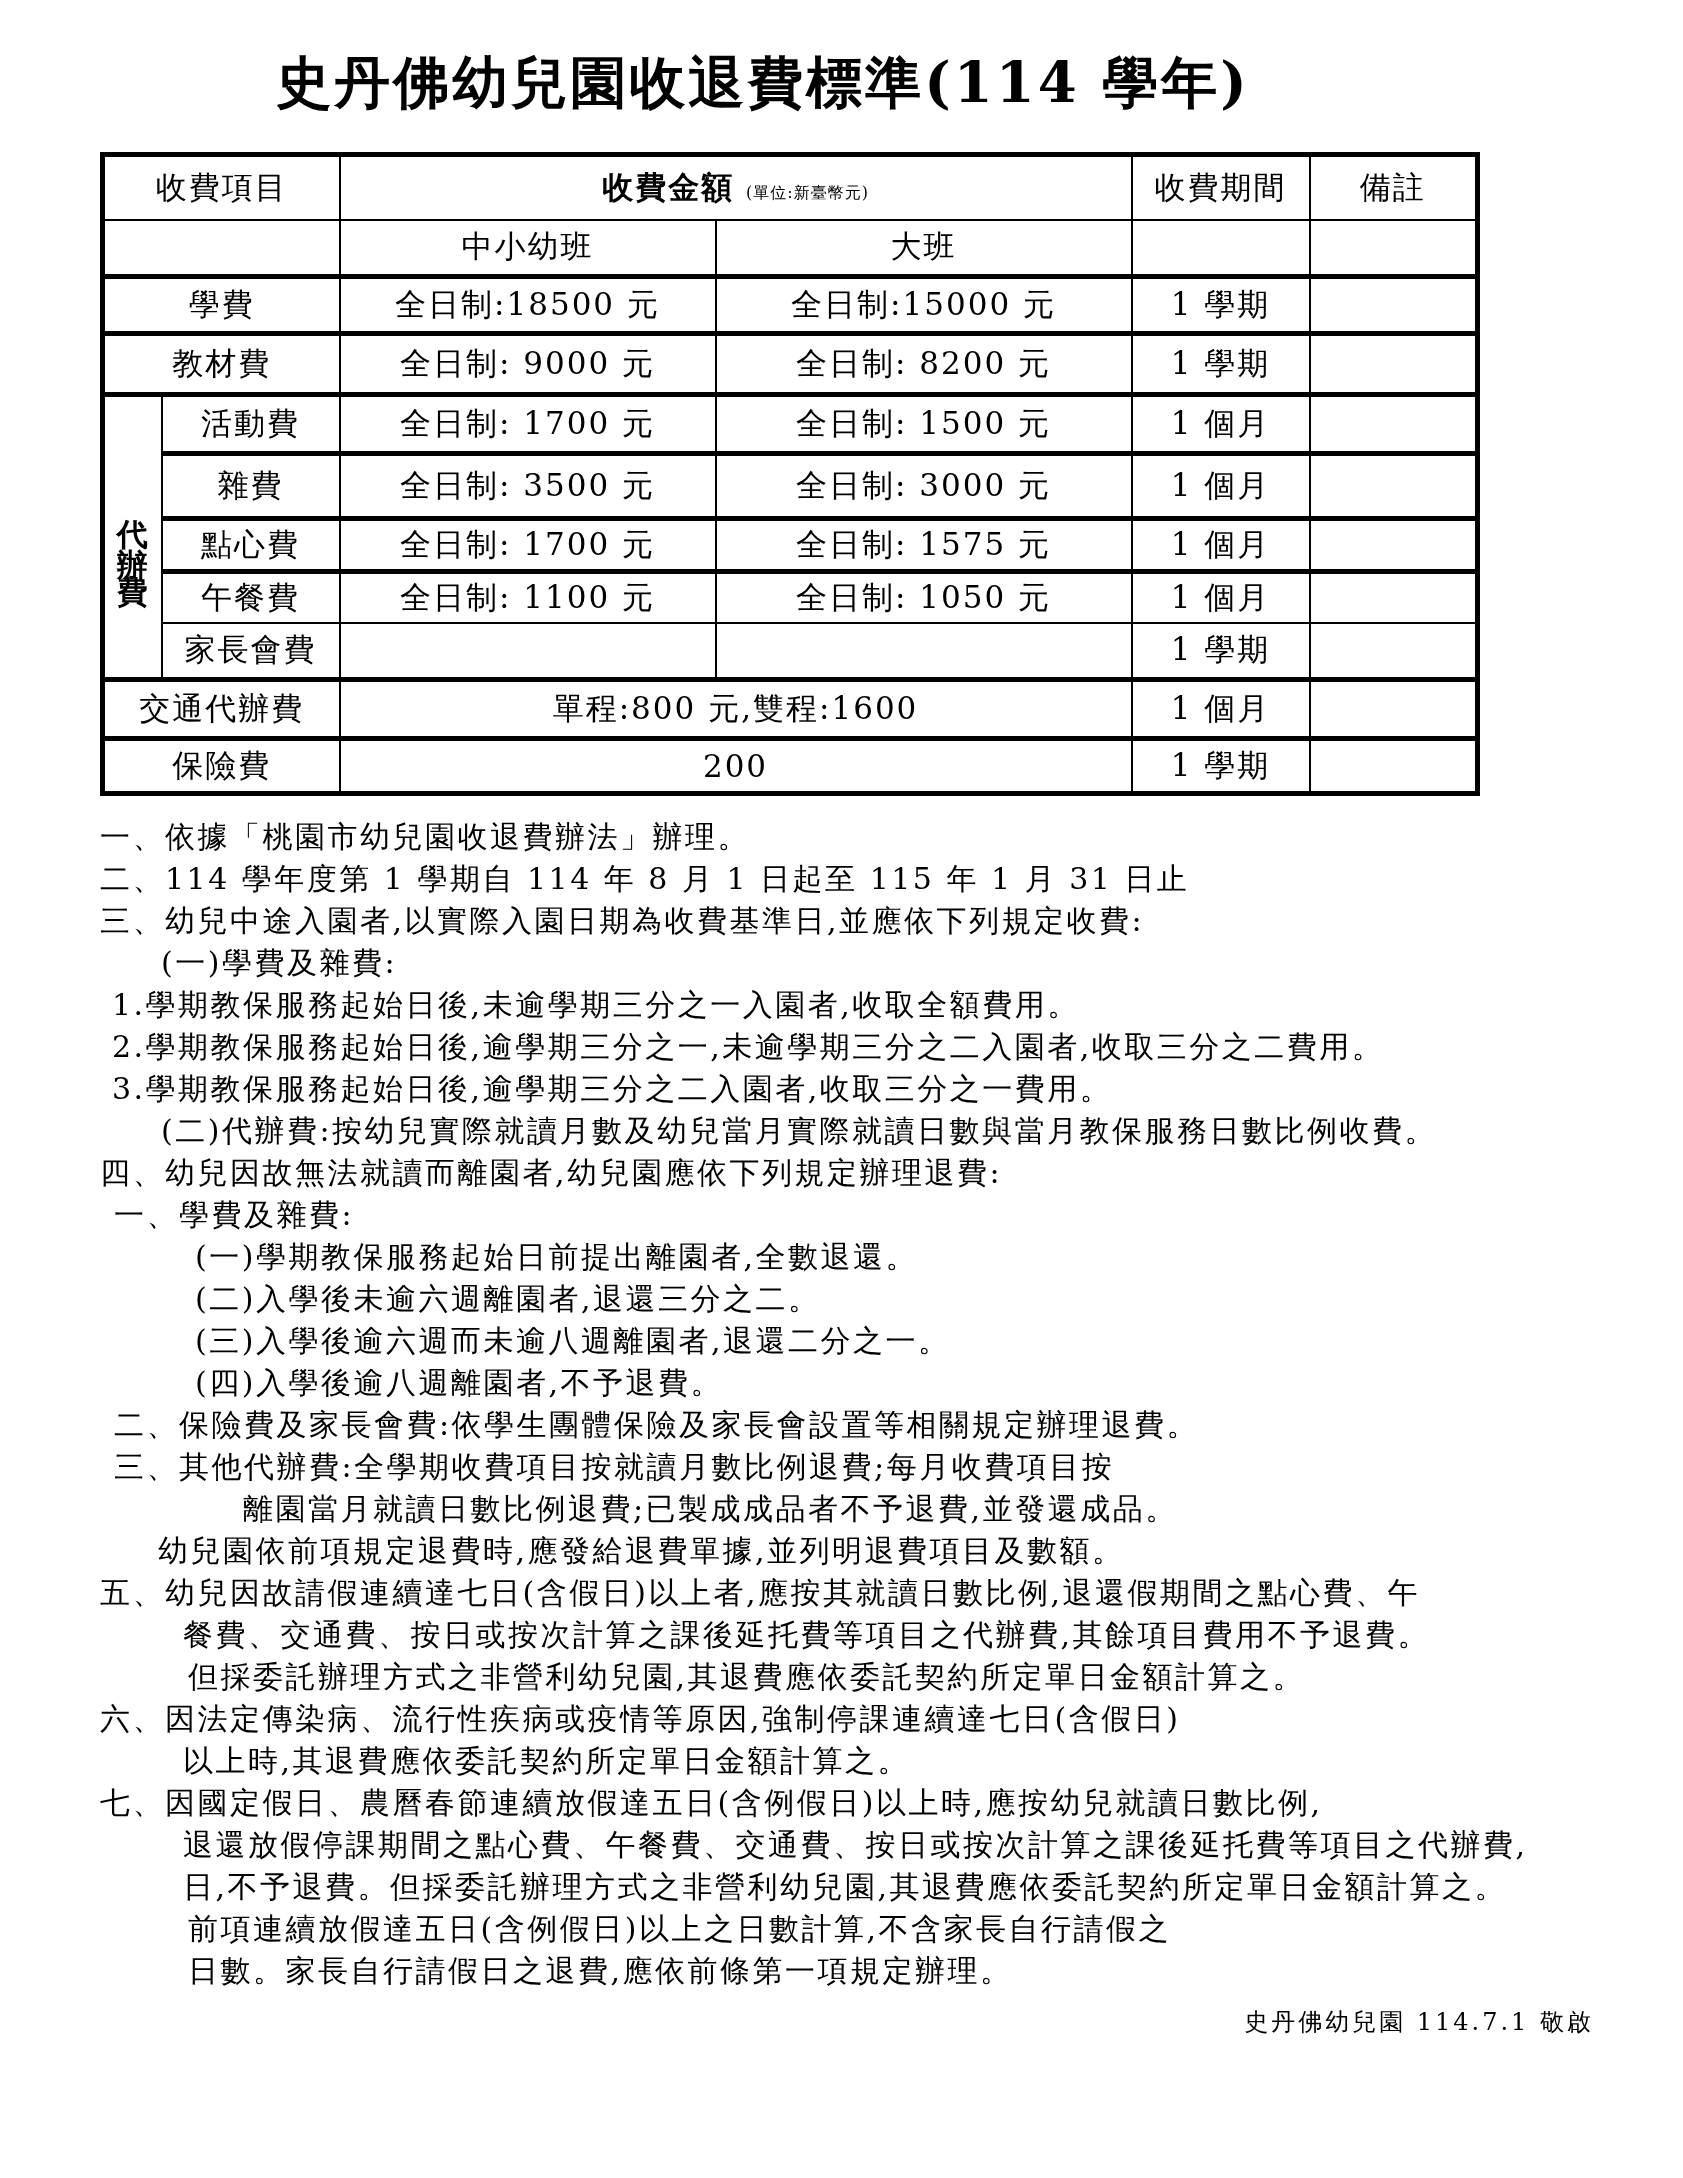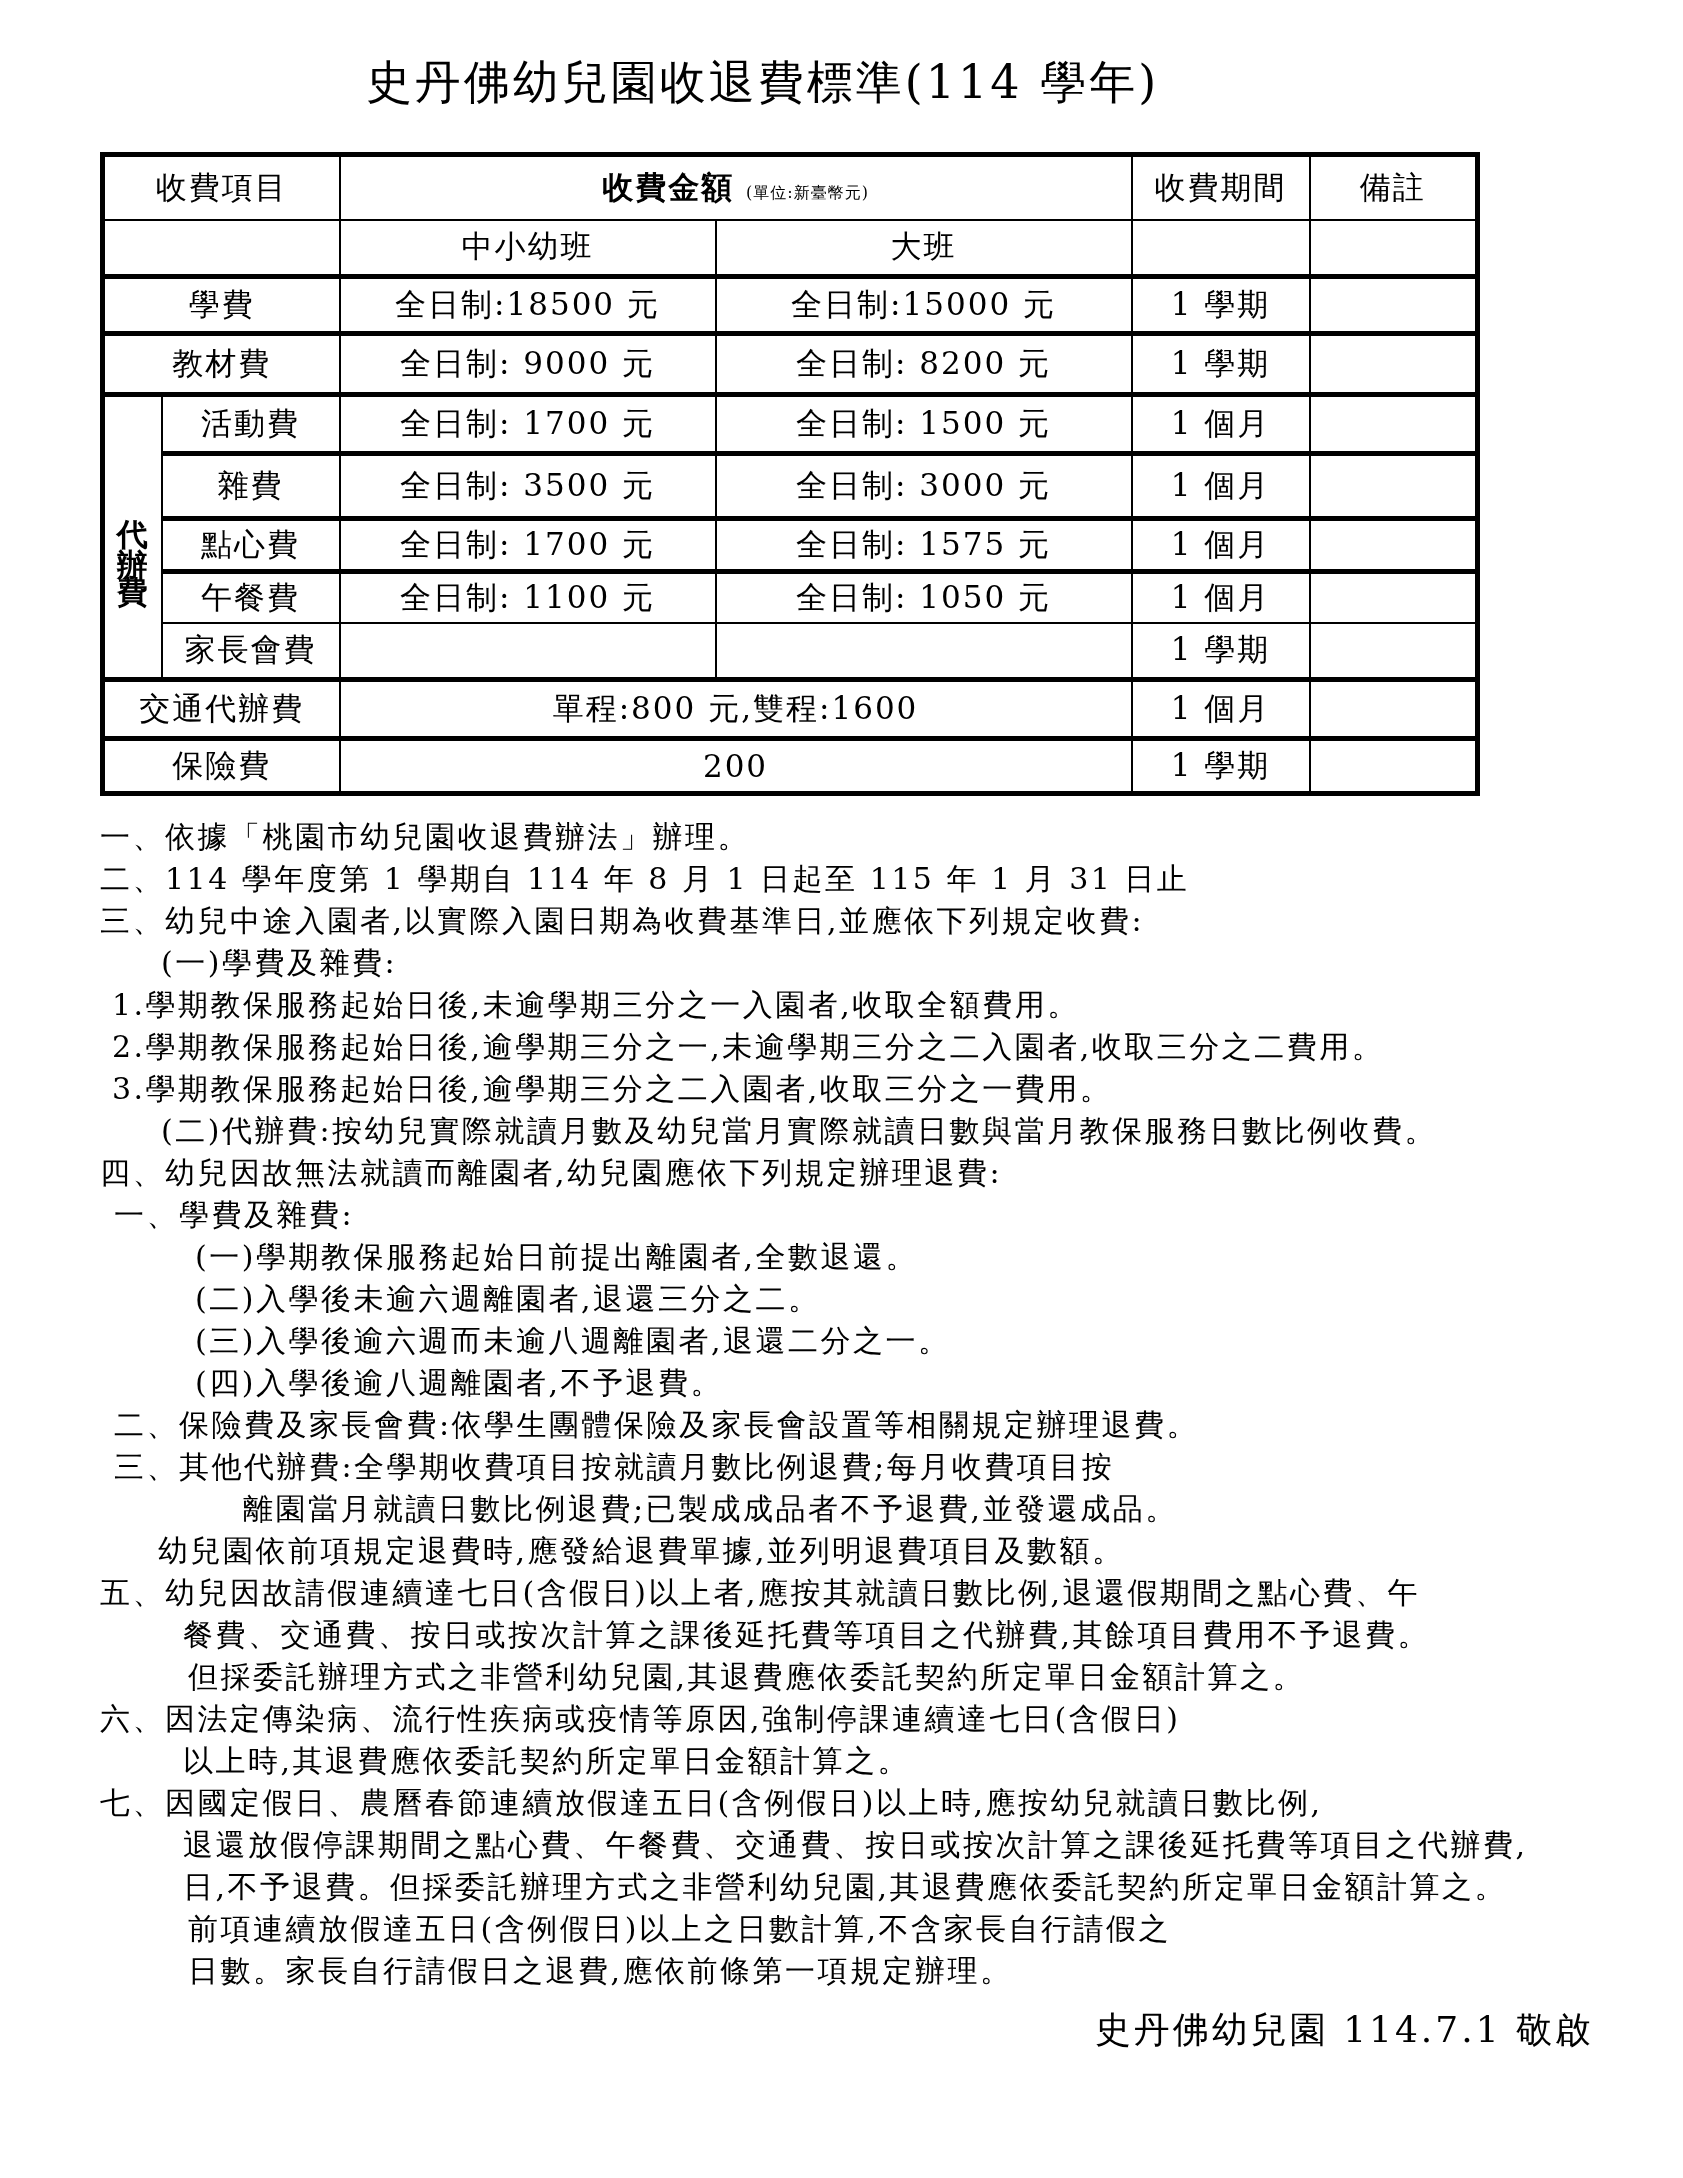--- a/index.html
+++ b/index.html
@@ -8,21 +8,21 @@
     background:#ffffff; color:#000000;
     font-family:"DejaVu Serif","Liberation Serif",serif;
     position:relative;
   }
   .page { width:1683px; height:2178px; overflow:hidden; }
 
   .doc-title {
     width:1525px;
     margin:57px 0 0 0;
     text-align:center;
-    font-size:46px; font-weight:normal;
+    font-size:56px; font-weight:bold;
     letter-spacing:3px;
     line-height:51px;
   }
 
   table.fee-table {
     border-collapse:collapse; table-layout:fixed;
     width:1376px;
     margin:44px 0 0 100px;
     border:5px solid #000;
   }
@@ -61,21 +61,21 @@
   .ind-e { padding-left:195px; }
   .ind-f { padding-left:243px; }
   .ind-g { padding-left:158px; }
   .ind-h { padding-left:183px; }
   .ind-i { padding-left:188px; }
 
   .doc-footer {
     margin-top:14px;
     padding-right:89px;
     text-align:right;
-    font-size:36px; letter-spacing:3px;
+    font-size:24px; letter-spacing:3px;
   }
 </style>
 </head>
 <body>
 
 <div class="page">
 
   <div class="doc-title">史丹佛幼兒園收退費標準(114 學年)</div>
 
   <table class="fee-table">

